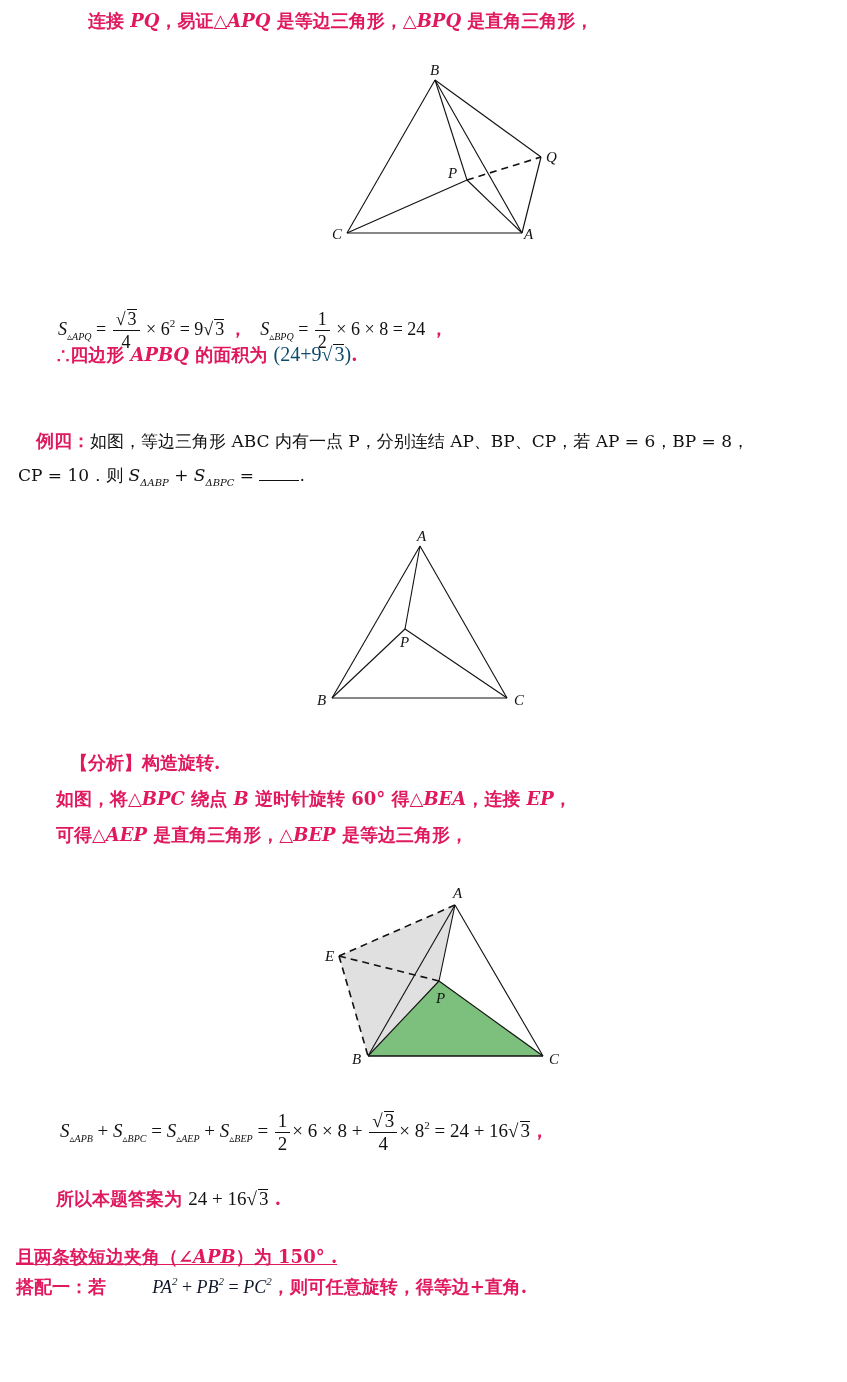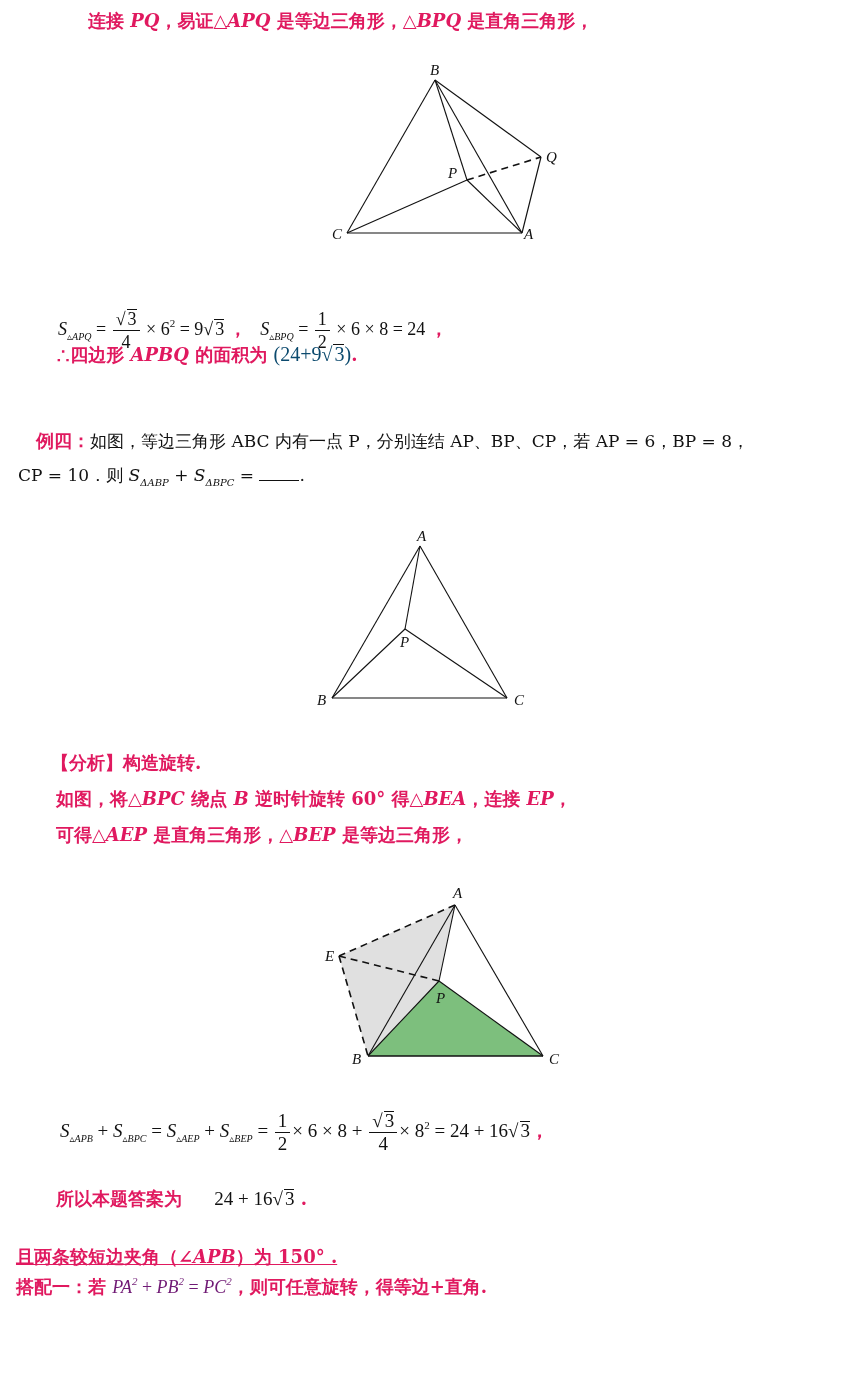--- a/index.html
+++ b/index.html
@@ -81,21 +81,21 @@
     <line x1="420" y1="546" x2="405" y2="629"></line>
     <line x1="405" y1="629" x2="332" y2="698"></line>
     <line x1="405" y1="629" x2="507" y2="698"></line>
   </g>
   <text x="417" y="541">A</text>
   <text x="400" y="647">P</text>
   <text x="317" y="705">B</text>
   <text x="514" y="705">C</text>
 </svg>
 
-<div class="abs line red" style="left:51px; top:750px;">【分析】构造旋转.</div>
+<div class="abs line red" style="left:70px; top:750px;">【分析】构造旋转.</div>
 <div class="abs line red" style="left:56px; top:786px;">
   <span>如图，将△</span><span class="it">BPC</span><span> 绕点 </span><span class="it">B</span><span> 逆时针旋转 60° 得△</span><span class="it">BEA</span><span>，连接 </span><span class="it">EP</span><span>，</span>
 </div>
 <div class="abs line red" style="left:56px; top:822px;">
   <span>可得△</span><span class="it">AEP</span><span> 是直角三角形，△</span><span class="it">BEP</span><span> 是等边三角形，</span>
 </div>
 
 <svg class="abs" style="left:0; top:0;" width="847" height="1080">
   <polygon points="455,905 339,956 368,1056 439,981" fill="#e0e0e0"></polygon>
   <polygon points="368,1056 439,981 543,1056" fill="#7dbf7d"></polygon>
@@ -120,21 +120,21 @@
   <text x="549" y="1064">C</text>
 </svg>
 
 <div class="abs mathtxt" style="left:60px; top:1110px; font-size:19px;">
   <span class="it">S</span><span class="sub">▵APB</span><span> + </span><span class="it">S</span><span class="sub">▵BPC</span><span> = </span><span class="it">S</span><span class="sub">▵AEP</span><span> + </span><span class="it">S</span><span class="sub">▵BEP</span><span> = </span>
   <span class="frac"><span class="num">1</span><span class="den">2</span></span><span>× 6 × 8 + </span>
   <span class="frac"><span class="num">√<span class="sqrt">3</span></span><span class="den">4</span></span><span>× 8</span><span class="sup">2</span><span> = 24 + 16</span>√<span class="sqrt">3</span><span class="red">，</span>
 </div>
 
 <div class="abs line" style="left:56px; top:1186px;">
-  <span class="red">所以本题答案为 </span><span class="mathtxt" style="font-size:19px;margin-left:26px;">24 + 16</span><span class="mathtxt" style="font-size:19px;">√<span class="sqrt">3</span></span><span class="red"> .</span>
+  <span class="red">所以本题答案为 </span><span class="mathtxt" style="font-size:19px;">24 + 16</span><span class="mathtxt" style="font-size:19px;">√<span class="sqrt">3</span></span><span class="red"> .</span>
 </div>
 
 <div class="abs line red" style="left:16px; top:1268px;">
-  <span>搭配一：若 </span><span class="mathtxt it" style="color:#701a75; font-weight:normal;"><span>PA</span><span class="sup">2</span><span style="font-style:normal"> + </span><span>PB</span><span class="sup">2</span><span style="font-style:normal"> = </span><span>PC</span><span class="sup">2</span></span><span>，则可任意旋转，得等边+直角.</span>
+  <span>搭配一：若 </span><span class="mathtxt it" style="color:#0f172a; font-weight:normal;margin-left:40px;"><span>PA</span><span class="sup">2</span><span style="font-style:normal"> + </span><span>PB</span><span class="sup">2</span><span style="font-style:normal"> = </span><span>PC</span><span class="sup">2</span></span><span>，则可任意旋转，得等边+直角.</span>
 </div>
 <div class="abs line red" style="left:16px; top:1244px;text-decoration:underline;">
   <span>且两条较短边夹角（∠</span><span class="it">APB</span><span>）为 150°  .</span>
 </div>
 
 </body></html>

